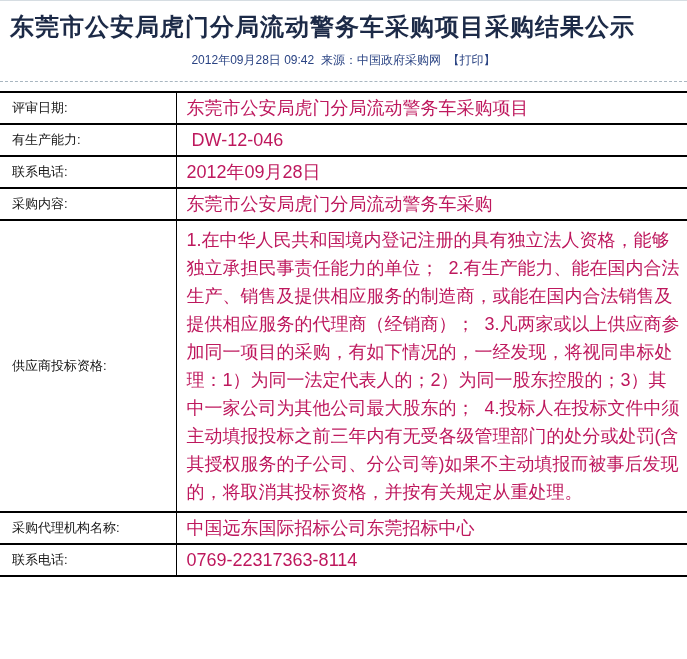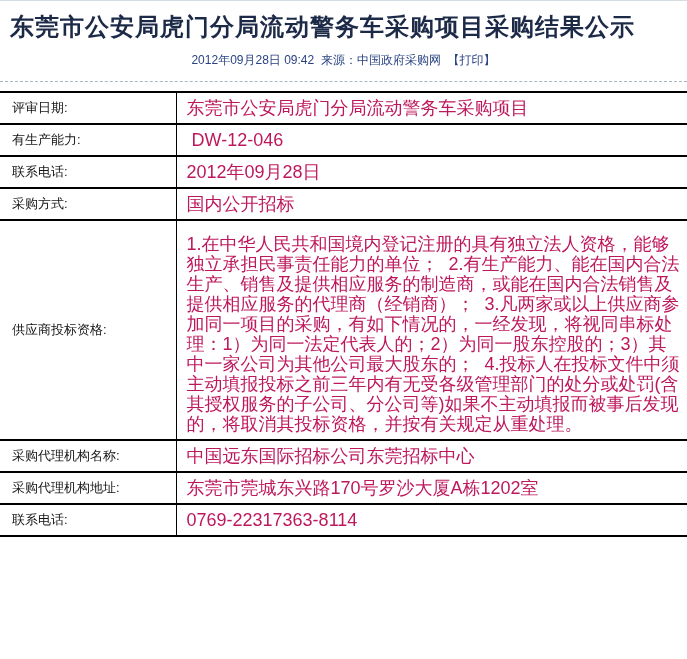--- a/index.html
+++ b/index.html
@@ -64,23 +64,23 @@
   table.announcement td {
     vertical-align: middle;
     padding: 4px 6px 4px 10px;
     font-size: 18px;
     color: #be185d;
     line-height: 22px;
     white-space: pre-wrap;
     word-break: break-all;
   }
   table.announcement tr.tall td {
-    padding-top: 13px;
+    padding-top: 5px;
     padding-bottom: 5px;
-    line-height: 20px;
+    line-height: 28px;
   }
 </style>
 </head>
 <body>
 
 <div class="page">
 
   <div class="page-title">东莞市公安局虎门分局流动警务车采购项目采购结果公示</div>
 
   <div class="meta-line">
@@ -99,34 +99,30 @@
         </tr>
         <tr>
           <th>有生产能力:</th>
           <td> DW-12-046</td>
         </tr>
         <tr>
           <th>联系电话:</th>
           <td>2012年09月28日</td>
         </tr>
         <tr>
-          <th>采购方式:</th>
-          <td>国内公开招标</td>
+          <th>采购内容:</th>
+          <td>东莞市公安局虎门分局流动警务车采购</td>
         </tr>
         <tr class="tall">
           <th>供应商投标资格:</th>
           <td>1.在中华人民共和国境内登记注册的具有独立法人资格，能够独立承担民事责任能力的单位；  2.有生产能力、能在国内合法生产、销售及提供相应服务的制造商，或能在国内合法销售及提供相应服务的代理商（经销商）；  3.凡两家或以上供应商参加同一项目的采购，有如下情况的，一经发现，将视同串标处理：1）为同一法定代表人的；2）为同一股东控股的；3）其中一家公司为其他公司最大股东的；  4.投标人在投标文件中须主动填报投标之前三年内有无受各级管理部门的处分或处罚(含其授权服务的子公司、分公司等)如果不主动填报而被事后发现的，将取消其投标资格，并按有关规定从重处理。</td>
         </tr>
         <tr>
           <th>采购代理机构名称:</th>
           <td>中国远东国际招标公司东莞招标中心</td>
-        </tr>
-        <tr>
-          <th>采购代理机构地址:</th>
-          <td>东莞市莞城东兴路170号罗沙大厦A栋1202室</td>
         </tr>
         <tr>
           <th>联系电话:</th>
           <td>0769-22317363-8114</td>
         </tr>
       </tbody>
   </table>
 
 </div>
 

